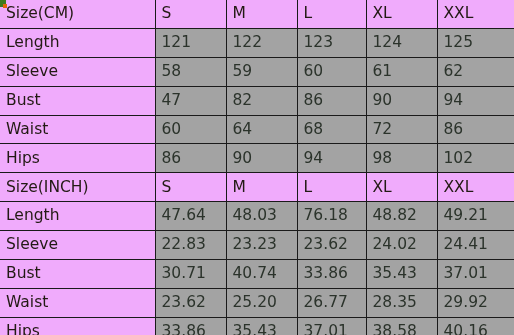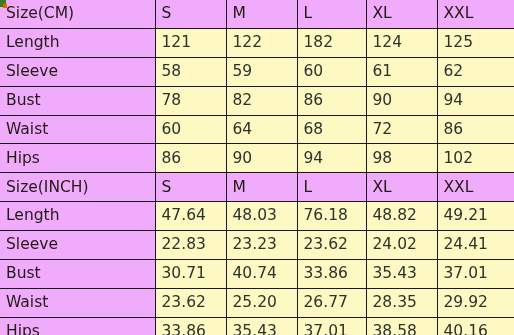--- a/index.html
+++ b/index.html
@@ -52,21 +52,21 @@
   }
 
   
   .cell-orange {
     background: #f0abfc;
     color: #231a14;
   }
 
   
   .cell-mint {
-    background: #fef9c3;
+    background: #a3a3a3;
     color: #2b332b;
   }
 
   
   tr.header-row td {
     border-bottom: 1px solid #1a1a1a;
   }
 
   
   #corner-speck {
@@ -108,37 +108,37 @@
       <td class="cell-orange">M</td>
       <td class="cell-orange">L</td>
       <td class="cell-orange">XL</td>
       <td class="cell-orange">XXL</td>
     </tr>
 
     <tr>
       <td class="cell-orange">Length</td>
       <td class="cell-mint">121</td>
       <td class="cell-mint">122</td>
-      <td class="cell-mint">182</td>
+      <td class="cell-mint">123</td>
       <td class="cell-mint">124</td>
       <td class="cell-mint">125</td>
     </tr>
 
     <tr>
       <td class="cell-orange">Sleeve</td>
       <td class="cell-mint">58</td>
       <td class="cell-mint">59</td>
       <td class="cell-mint">60</td>
       <td class="cell-mint">61</td>
       <td class="cell-mint">62</td>
     </tr>
 
     <tr>
       <td class="cell-orange">Bust</td>
-      <td class="cell-mint">78</td>
+      <td class="cell-mint">47</td>
       <td class="cell-mint">82</td>
       <td class="cell-mint">86</td>
       <td class="cell-mint">90</td>
       <td class="cell-mint">94</td>
     </tr>
 
     <tr>
       <td class="cell-orange">Waist</td>
       <td class="cell-mint">60</td>
       <td class="cell-mint">64</td>

